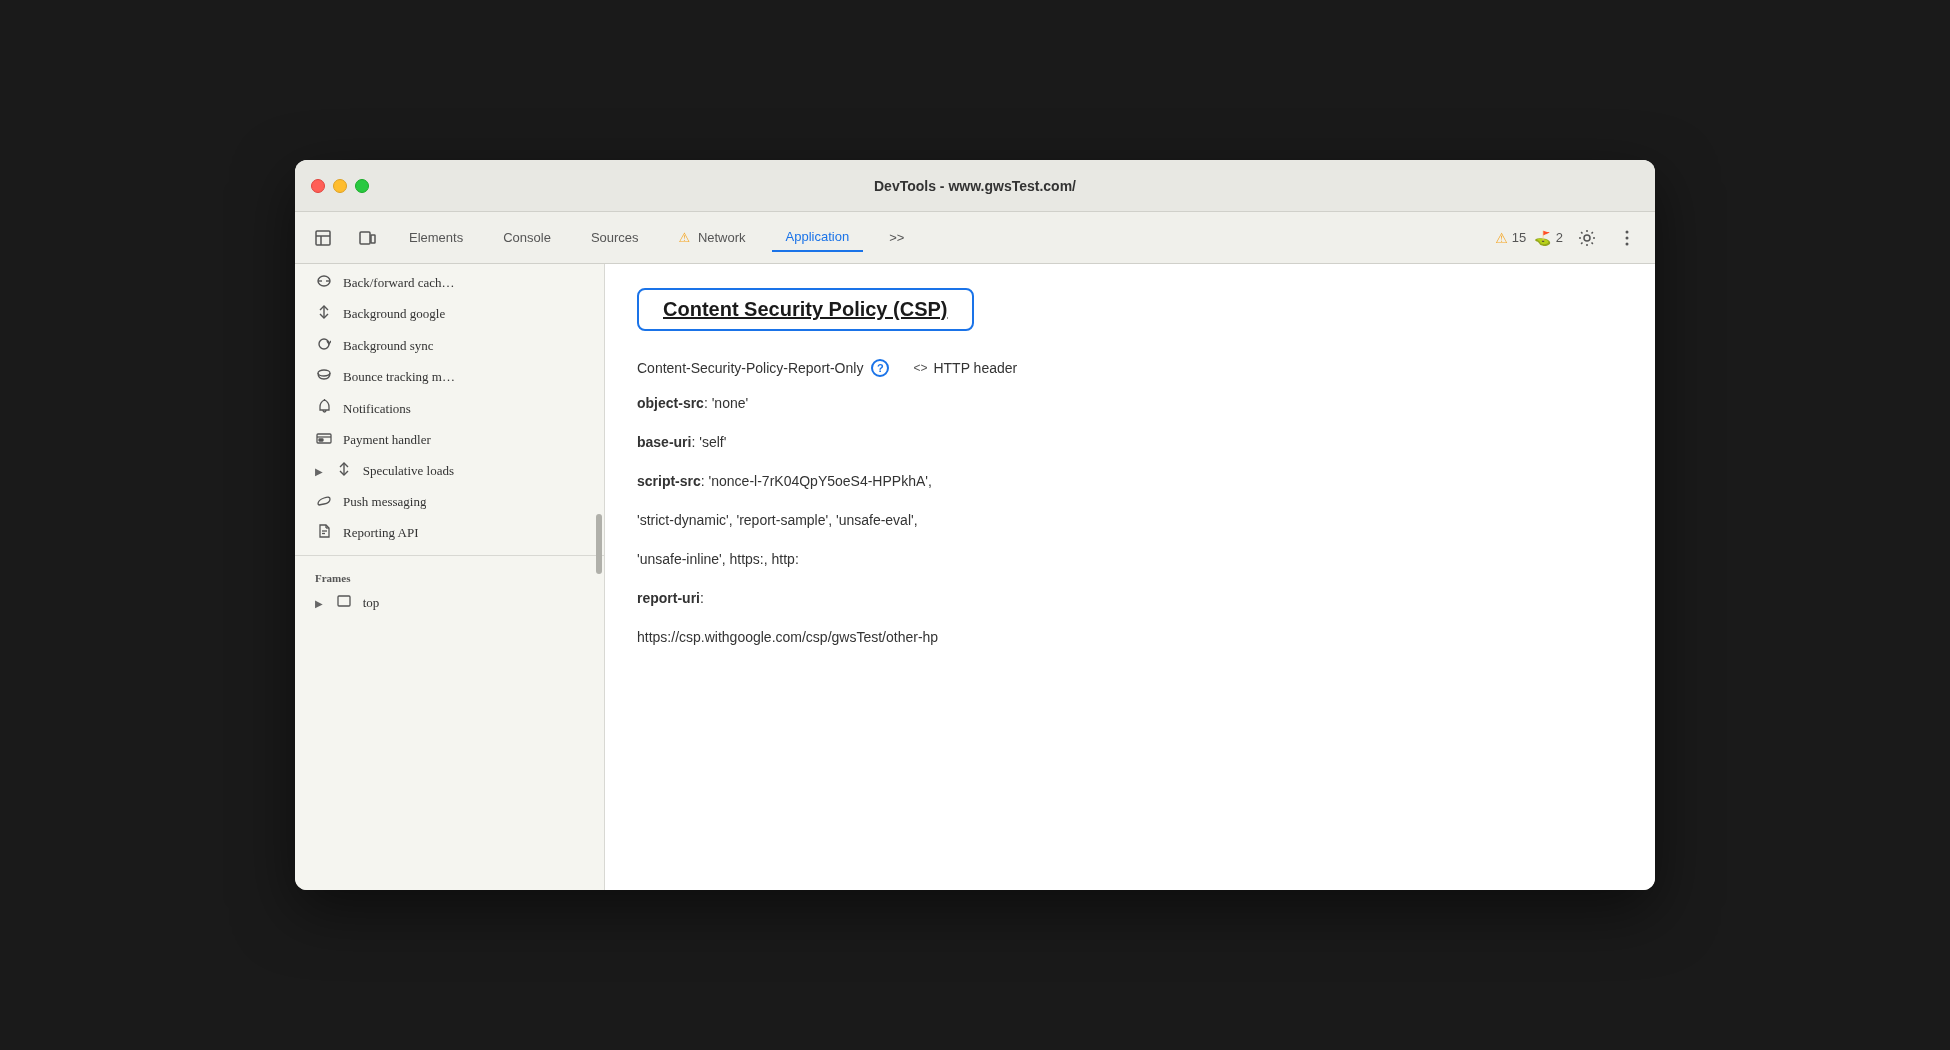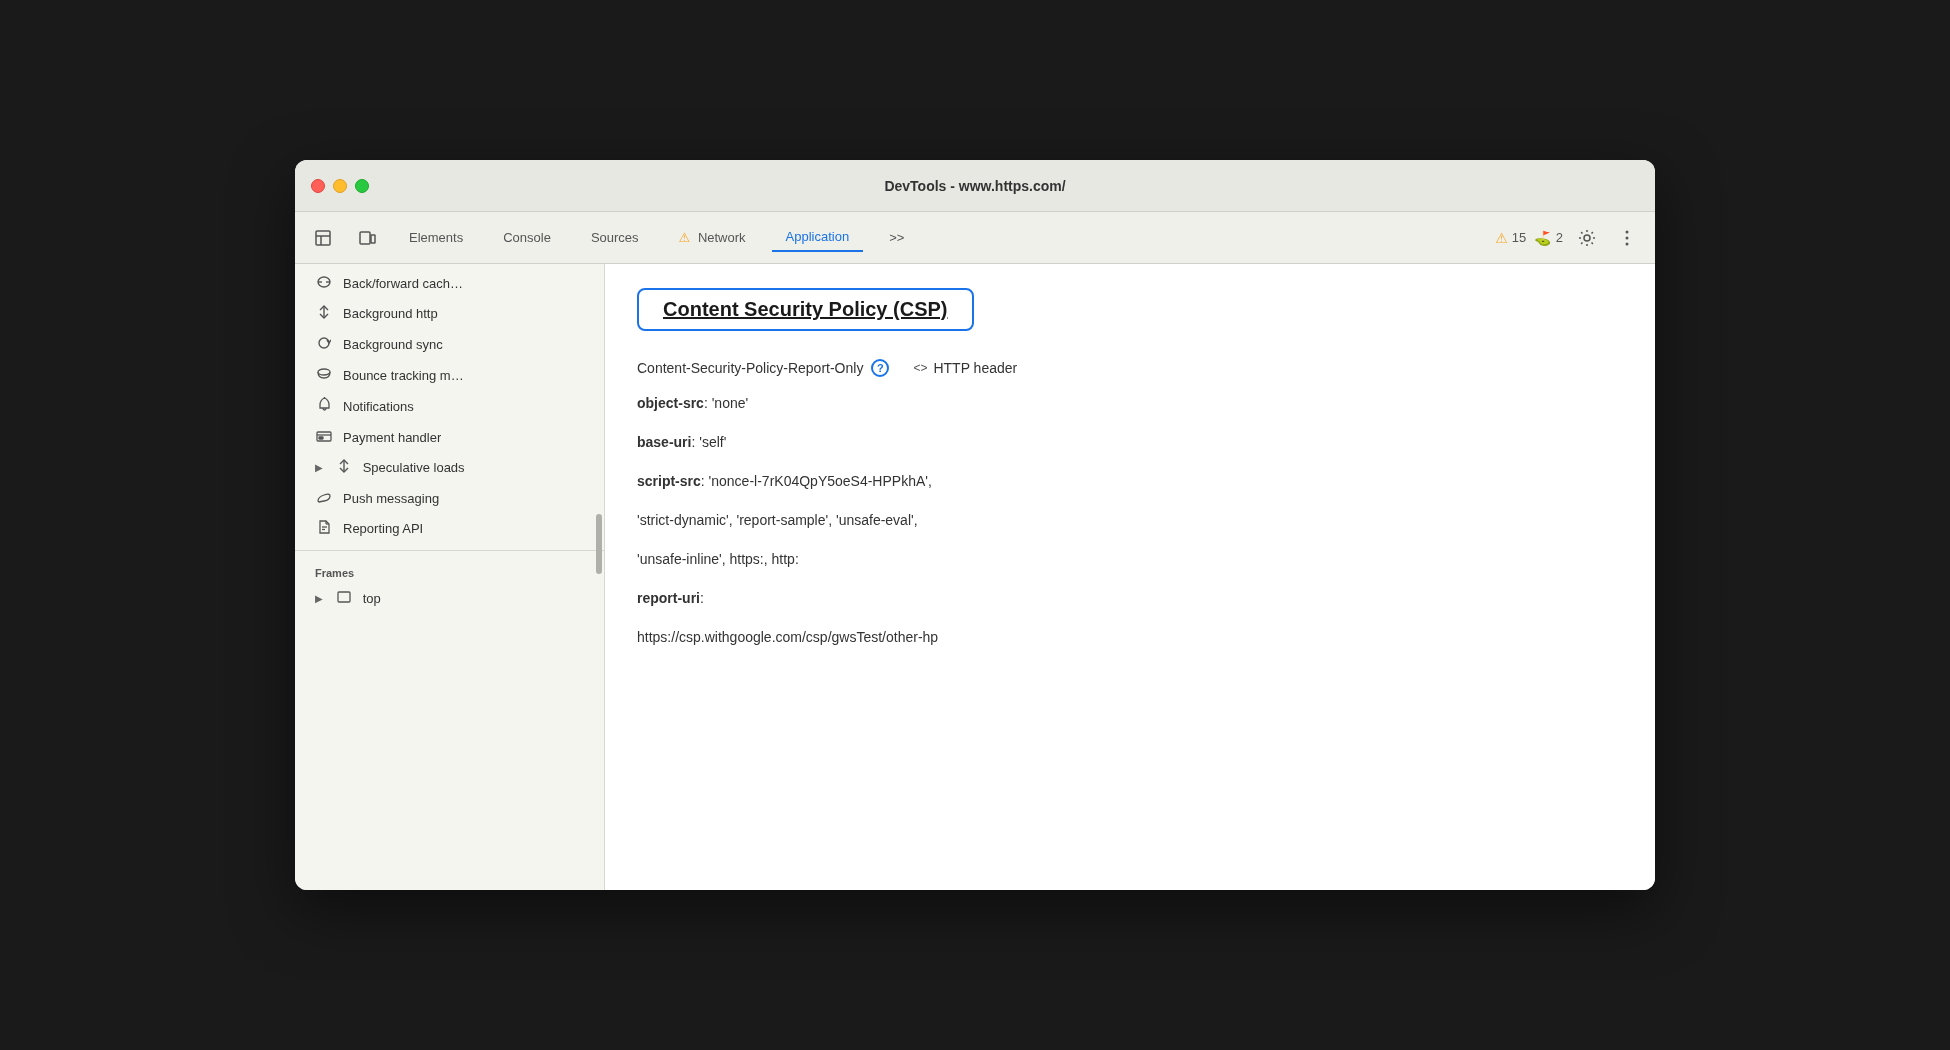--- a/index.html
+++ b/index.html
@@ -290,21 +290,21 @@
 <body>
 
 <div class="window">
 
   <div class="title-bar">
     <div class="traffic-lights">
       <div class="traffic-light tl-red"></div>
       <div class="traffic-light tl-yellow"></div>
       <div class="traffic-light tl-green"></div>
     </div>
-    <span class="title-bar-title">DevTools - www.https.com/</span>
+    <span class="title-bar-title">DevTools - www.gwsTest.com/</span>
   </div>
 
   <div class="toolbar">
     <button class="toolbar-icon-btn" title="Inspect element">
       <svg width="18" height="18" viewBox="0 0 18 18" fill="none" stroke="#555" stroke-width="1.5">
         <rect x="2" y="2" width="14" height="14" rx="1"></rect>
         <line x1="2" y1="7" x2="16" y2="7"></line>
         <line x1="7" y1="7" x2="7" y2="16"></line>
       </svg>
     </button>
@@ -347,42 +347,42 @@
           <circle cx="2" cy="2" r="1.5"></circle>
           <circle cx="2" cy="8" r="1.5"></circle>
           <circle cx="2" cy="14" r="1.5"></circle>
         </svg>
       </button>
     </div>
   </div>
 
   <div class="main">
 
-    <div class="sidebar" style="position:relative;">
+    <div class="sidebar" style="position:relative;font-family:Liberation Serif, serif;">
 
       <div class="sidebar-item">
         <span class="item-icon">
           <svg width="16" height="12" viewBox="0 0 16 12" fill="none" stroke="#555" stroke-width="1.4">
             <ellipse cx="8" cy="6" rx="6" ry="5"></ellipse>
             <line x1="2" y1="6" x2="6" y2="6"></line>
             <line x1="10" y1="6" x2="14" y2="6"></line>
           </svg>
         </span>
         <span class="item-label">Back/forward cach…</span>
       </div>
 
       <div class="sidebar-item">
         <span class="item-icon">
           <svg width="14" height="14" viewBox="0 0 14 14" fill="none" stroke="#555" stroke-width="1.4">
             <line x1="7" y1="1" x2="7" y2="13"></line>
             <polyline points="3,5 7,1 11,5"></polyline>
             <polyline points="3,9 7,13 11,9"></polyline>
           </svg>
         </span>
-        <span class="item-label">Background http</span>
+        <span class="item-label">Background google</span>
       </div>
 
       <div class="sidebar-item">
         <span class="item-icon">
           <svg width="14" height="14" viewBox="0 0 14 14" fill="none" stroke="#555" stroke-width="1.4">
             <path d="M2 7 A5 5 0 0 1 12 7"></path>
             <path d="M12 7 A5 5 0 0 1 2 7"></path>
             <polyline points="10,4 12,7 14,4"></polyline>
           </svg>
         </span>

